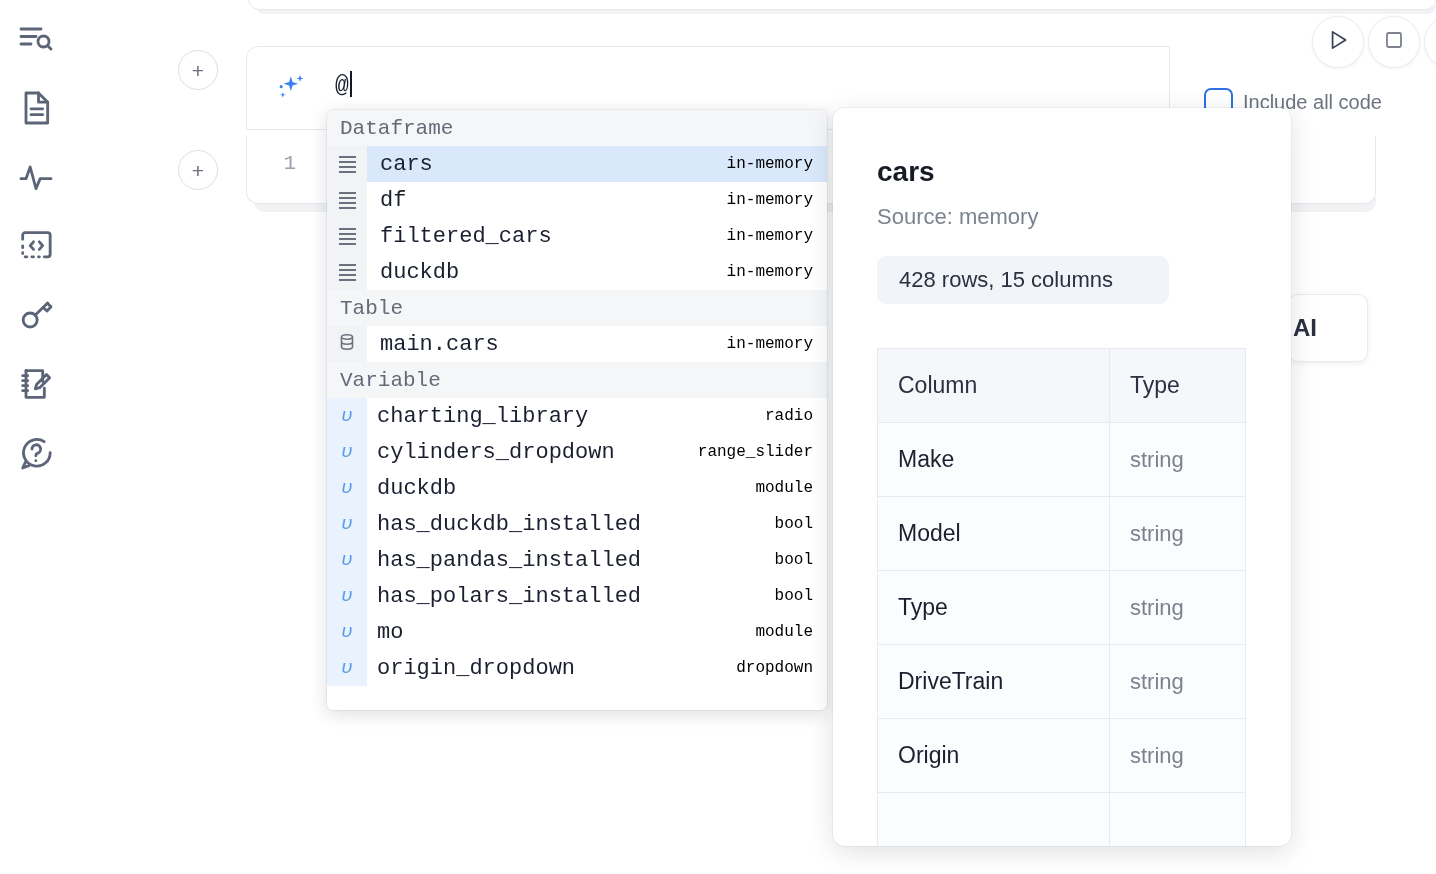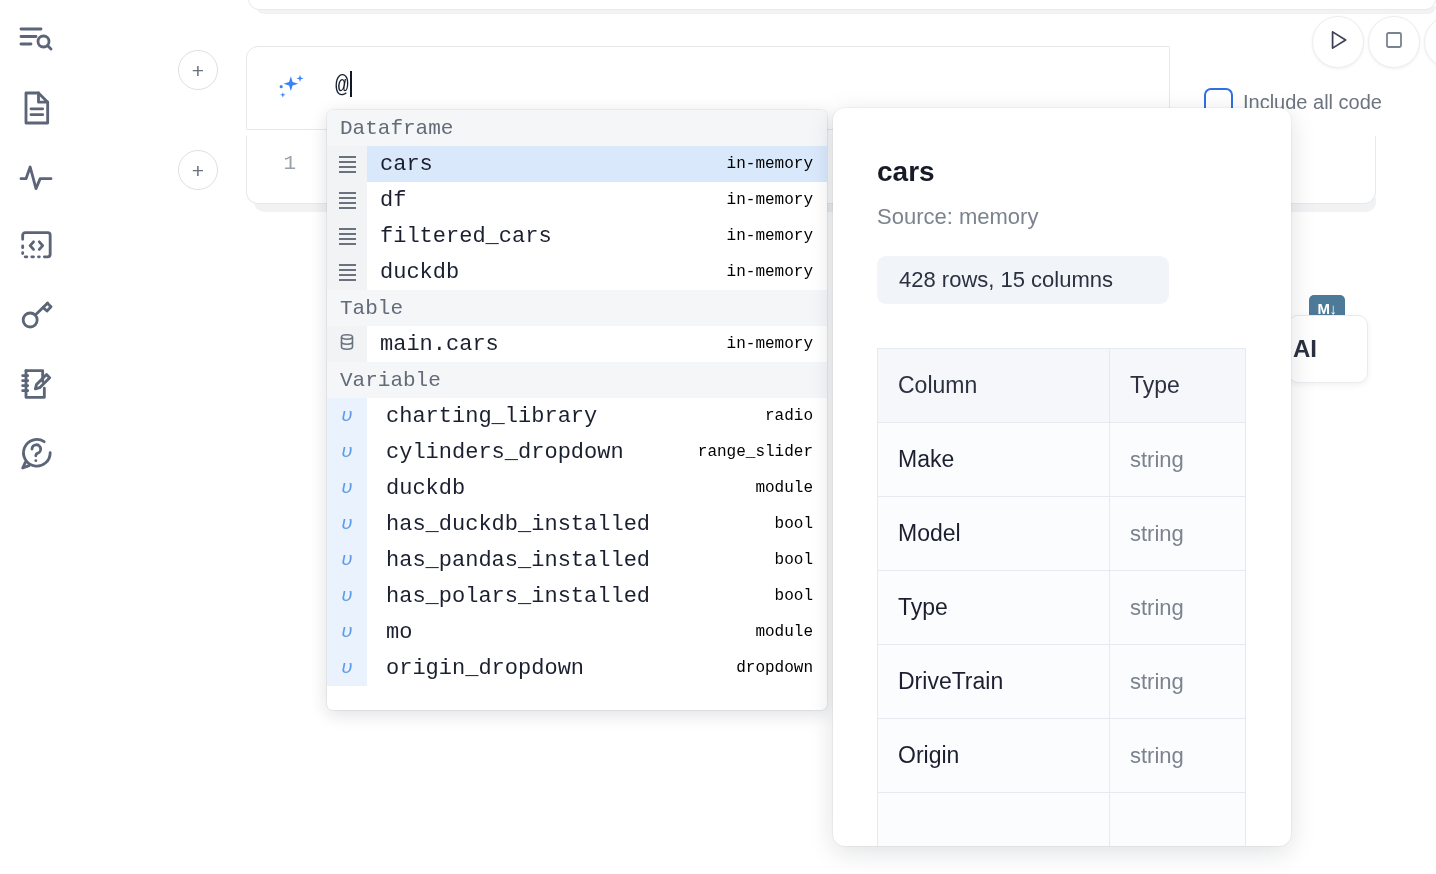--- a/index.html
+++ b/index.html
@@ -110,21 +110,20 @@
   }
 
   
   .ai-chip {
     position: absolute; left: 1288px; top: 294px; width: 80px; height: 68px;
     background: #ffffff; border: 1px solid #e9ebef; border-radius: 10px;
     box-shadow: 0 2px 6px rgba(16,24,40,.06);
     display: flex; align-items: center; padding-left: 4px;
     font-size: 24px; font-weight: 600; color: #2b3140;
     overflow: hidden;
-    margin-top: 21px;
   }
 
   
   .ac {
     position: absolute; left: 327px; top: 110px; width: 500px; height: 600px;
     background: #ffffff;
     border-radius: 6px;
     box-shadow: 0 4px 18px rgba(16,24,40,.14), 0 0 0 1px rgba(16,24,40,.05);
     overflow: hidden;
     font-family: "Liberation Mono", monospace;
@@ -145,21 +144,21 @@
     background: #f1f3f5;
   }
   .ac-row.var .ac-icon { background: #eaf3fd; color: #5b9bea; font-size: 19px; font-style: italic; }
   .ac-name {
     flex: 1 1 auto; padding-left: 13px; font-size: 22px; color: #1b2030;
     white-space: nowrap; overflow: hidden;
   }
   .ac-meta {
     padding-right: 14px; font-size: 16px; color: #000000; white-space: nowrap;
   }
-  .ac-row.var .ac-name { padding-left: 19px; }
+  .ac-row.var .ac-name { padding-left: 10px; }
   .hamburger { display: flex; flex-direction: column; gap: 3px; }
   .hamburger i { display: block; width: 17px; height: 2px; background: #6a727f; }
 
   
   .preview {
     position: absolute; left: 833px; top: 108px; width: 458px; height: 738px;
     background: #ffffff; border-radius: 12px;
     box-shadow: 0 6px 26px rgba(16,24,40,.13), 0 0 0 1px rgba(16,24,40,.04);
     overflow: hidden;
   }

